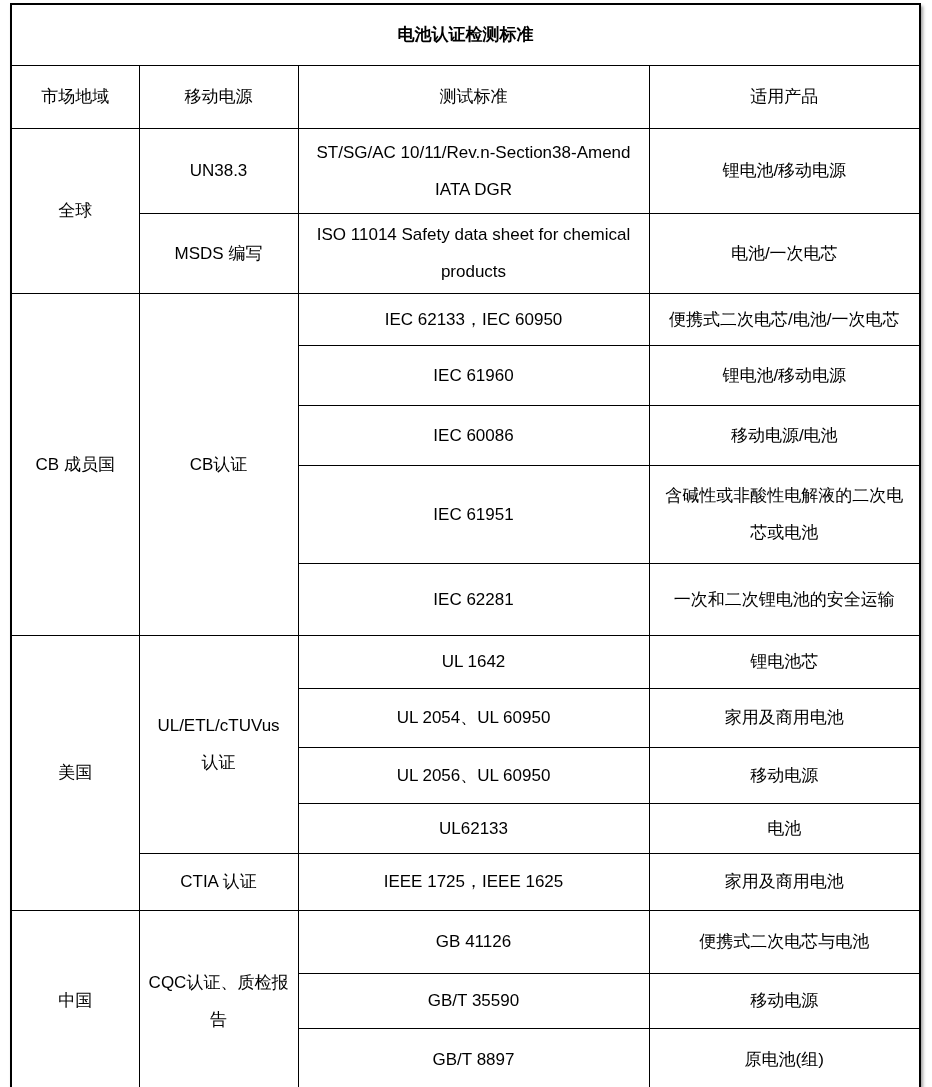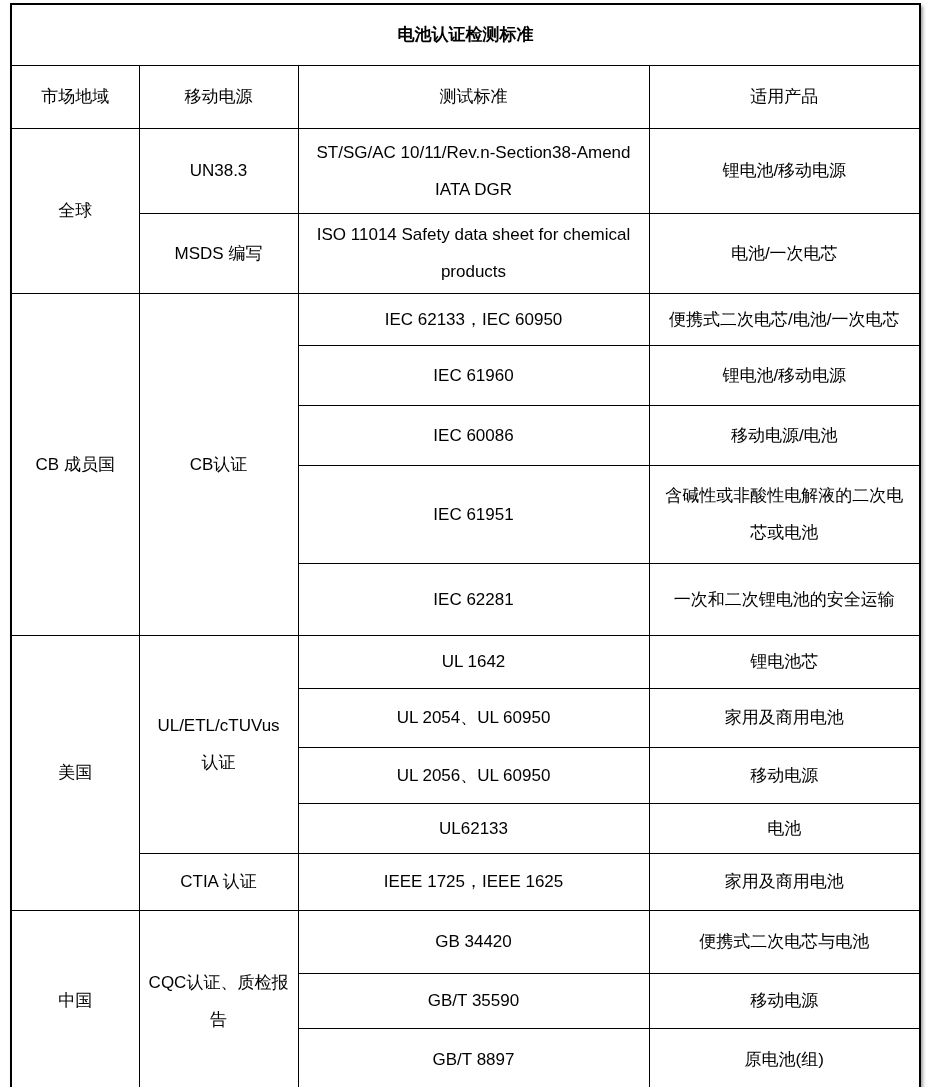--- a/index.html
+++ b/index.html
@@ -126,21 +126,21 @@
     </tr>
     <tr style="height:57px">
       <td>CTIA 认证</td>
       <td>IEEE 1725，IEEE 1625</td>
       <td>家用及商用电池</td>
     </tr>
 
     <tr style="height:63px">
       <td rowspan="3">中国</td>
       <td rowspan="3">CQC认证、质检报告</td>
-      <td>GB 34420</td>
+      <td>GB 41126</td>
       <td>便携式二次电芯与电池</td>
     </tr>
     <tr style="height:55px">
       <td>GB/T 35590</td>
       <td>移动电源</td>
     </tr>
     <tr style="height:64px">
       <td>GB/T 8897</td>
       <td>原电池(组)</td>
     </tr>

